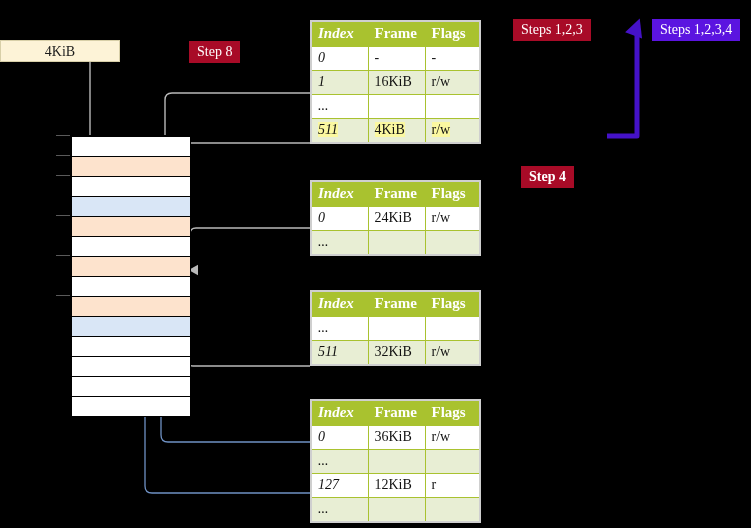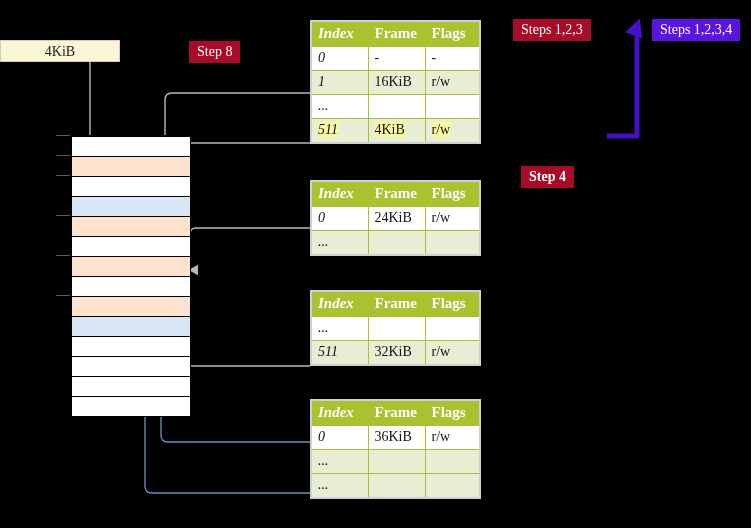--- a/index.html
+++ b/index.html
@@ -265,20 +265,25 @@
           <tr class="plain">
             <td class="c-index"><span>0</span></td>
             <td class="c-frame"><span>36KiB</span></td>
             <td class="c-flags"><span>r/w</span></td>
           </tr>
           <tr class="alt">
             <td class="c-index"><span>...</span></td>
             <td class="c-frame"><span></span></td>
             <td class="c-flags"><span></span></td>
           </tr>
+          <tr class="plain">
+            <td class="c-index"><span>127</span></td>
+            <td class="c-frame"><span>12KiB</span></td>
+            <td class="c-flags"><span>r</span></td>
+          </tr>
           <tr class="alt">
             <td class="c-index"><span>...</span></td>
             <td class="c-frame"><span></span></td>
             <td class="c-flags"><span></span></td>
           </tr>
         </tbody>
       </table>
     </div>
 
 <div class="memtick" style="top: 135px;"></div>

